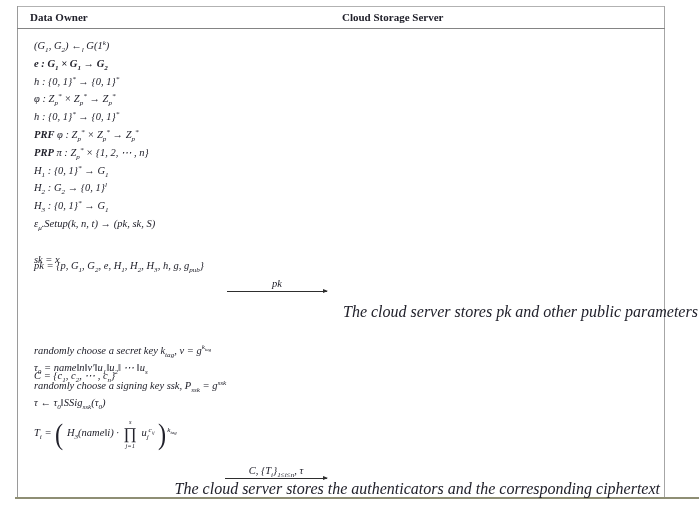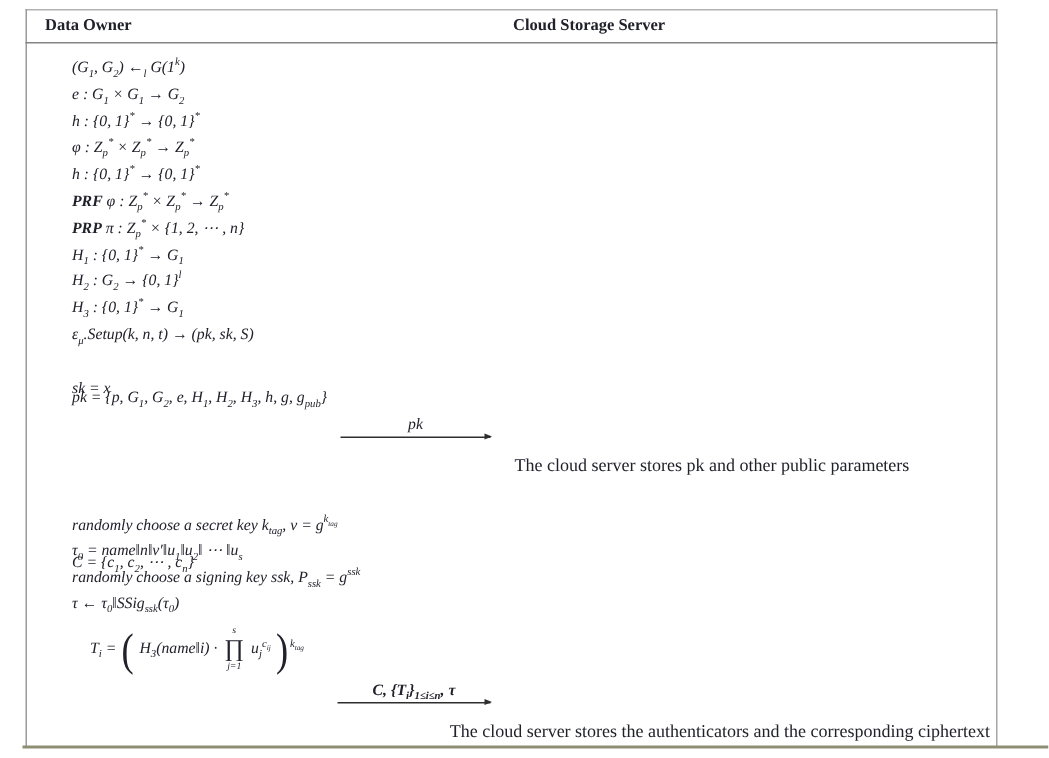--- a/index.html
+++ b/index.html
@@ -14,21 +14,21 @@
   .frame-top{left:17px;top:6px;width:648px;background:#b2b2b2;}
   .frame-left{left:17px;top:6px;height:492px;background:#9a9a9a;}
   .frame-right{left:664px;top:6px;height:492px;background:#a6a6a6;}
   .header-sep{left:17px;top:28px;width:648px;background:#848484;}
   .frame-bottom{left:15px;top:497px;width:684px;height:2px;background:#8e8e74;}
 
   .col-header{
     position:absolute;top:11px;font-weight:bold;font-size:11px;white-space:nowrap;
   }
   .math-line{
-    position:absolute;left:48px;font-style:italic;font-size:10.5px;
+    position:absolute;left:34px;font-style:italic;font-size:10.5px;
     white-space:nowrap;line-height:13px;text-align:right;
   }
   .math-line sub,.math-line sup,.msg-label sub,.msg-label sup{
     font-size:0.68em;line-height:0;
   }
   .formula-big{line-height:38px;}
   .prod{
     display:inline-flex;flex-direction:column;align-items:center;
     vertical-align:middle;font-size:6.5px;line-height:1.1;margin:0 2px;
   }
@@ -45,69 +45,69 @@
   .arrow-line{
     position:absolute;bottom:0;left:0;right:0;height:0;
     border-top:1px solid #2e2e2e;
   }
   .arrow-line::after{
     content:'';position:absolute;right:-1px;top:-3px;
     border-left:5px solid #2e2e2e;border-top:2.5px solid transparent;
     border-bottom:2.5px solid transparent;
   }
   .note{
-    position:absolute;font-size:12px;white-space:nowrap;
+    position:absolute;font-style:italic;font-size:16px;white-space:nowrap;
   }
 </style>
 </head>
 <body>
 
 <div class="hline frame-top"></div>
 <div class="vline frame-left"></div>
 <div class="vline frame-right"></div>
 <div class="hline header-sep"></div>
 <div class="hline frame-bottom"></div>
 
 <div class="col-header" style="left:30px;">Data Owner</div>
 <div class="col-header" style="left:342px;">Cloud Storage Server</div>
 
 <div>
     <div class="math-line" style="top: 39px;">(G<sub>1</sub>, G<sub>2</sub>) ←<sub>l</sub> G(1<sup>k</sup>)</div>
-    <div class="math-line" style="top: 56.8px;">e : G<sub>1</sub> × G<sub>1</sub> → G<sub>2</sub></div>
+    <div class="math-line" style="top: 56.8px; font-weight: bold;">e : G<sub>1</sub> × G<sub>1</sub> → G<sub>2</sub></div>
     <div class="math-line" style="top: 74.6px;">h : {0, 1}<sup>*</sup> → {0, 1}<sup>*</sup></div>
     <div class="math-line" style="top: 92.4px;">φ : Z<sub>p</sub><sup>*</sup> × Z<sub>p</sub><sup>*</sup> → Z<sub>p</sub><sup>*</sup></div>
     <div class="math-line" style="top: 110.2px;">h : {0, 1}<sup>*</sup> → {0, 1}<sup>*</sup></div>
     <div class="math-line" style="top: 128px;"><b>PRF</b>  φ : Z<sub>p</sub><sup>*</sup> × Z<sub>p</sub><sup>*</sup> → Z<sub>p</sub><sup>*</sup></div>
     <div class="math-line" style="top: 145.8px; font-style: italic;"><b>PRP</b>  π : Z<sub>p</sub><sup>*</sup> × {1, 2, ⋯ , n}</div>
     <div class="math-line" style="top: 163.6px;">H<sub>1</sub> : {0, 1}<sup>*</sup> → G<sub>1</sub></div>
     <div class="math-line" style="top: 181.4px;">H<sub>2</sub> : G<sub>2</sub> → {0, 1}<sup>l</sup></div>
     <div class="math-line" style="top: 199.2px;">H<sub>3</sub> : {0, 1}<sup>*</sup> → G<sub>1</sub></div>
     <div class="math-line" style="top: 217px;">ε<sub>μ</sub>.Setup(k, n, t) → (pk, sk, S)</div>
     <div class="math-line" style="top: 234.8px; margin-top: 24px;">pk = {p, G<sub>1</sub>, G<sub>2</sub>, e, H<sub>1</sub>, H<sub>2</sub>, H<sub>3</sub>, h, g, g<sub>pub</sub>}</div>
     <div class="math-line" style="top: 252.6px;">sk = x</div>
   </div>
 <div>
     <div class="math-line" style="top: 326px; margin-top: 43px;">C = {c<sub>1</sub>, c<sub>2</sub>, ⋯ , c<sub>n</sub>}</div>
     <div class="math-line" style="top: 343.5px;">randomly choose a secret key k<sub>tag</sub>, v = g<sup>k<sub>tag</sub></sup></div>
     <div class="math-line" style="top: 361px;">τ<sub>0</sub> = name‖n‖v′‖u<sub>1</sub>‖u<sub>2</sub>‖ ⋯ ‖u<sub>s</sub></div>
     <div class="math-line" style="top: 378.5px;">randomly choose a signing key ssk, P<sub>ssk</sub> = g<sup>ssk</sup></div>
     <div class="math-line" style="top: 396px;">τ ← τ<sub>0</sub>‖SSig<sub>ssk</sub>(τ<sub>0</sub>)</div>
   </div>
 
-<div class="math-line formula-big" style="top:414px;margin-left:12px;">T<sub>i</sub> = <span class="bigparen">(</span> H<sub>3</sub>(name‖i) · <span class="prod">
+<div class="math-line formula-big" style="top:414px;">T<sub>i</sub> = <span class="bigparen">(</span> H<sub>3</sub>(name‖i) · <span class="prod">
       <span>s</span>
       <span class="prod-sym">∏</span>
       <span>j=1</span>
     </span> u<sub>j</sub><sup>c<sub>ij</sub></sup> <span class="bigparen">)</span><sup>k<sub>tag</sub></sup></div>
 
 <div class="msg-arrow" style="left:227px;top:272px;width:100px;height:20px;">
   <div class="msg-label">pk</div>
   <div class="arrow-line"></div>
 </div>
 
 <div class="note" style="left:343px;top:303px;">The cloud server stores pk and other public parameters</div>
 
-<div class="msg-arrow" style="left:225px;top:450px;width:102px;height:19px;font-weight:bold;">
+<div class="msg-arrow" style="left:225px;top:460px;width:102px;height:19px;">
   <div class="msg-label">C, {T<sub>i</sub>}<sub>1≤i≤n</sub>, τ</div>
   <div class="arrow-line"></div>
 </div>
 
 <div class="note" style="right:39px;top:480px;">The cloud server stores the authenticators and the corresponding ciphertext</div>
 
 </body></html>

